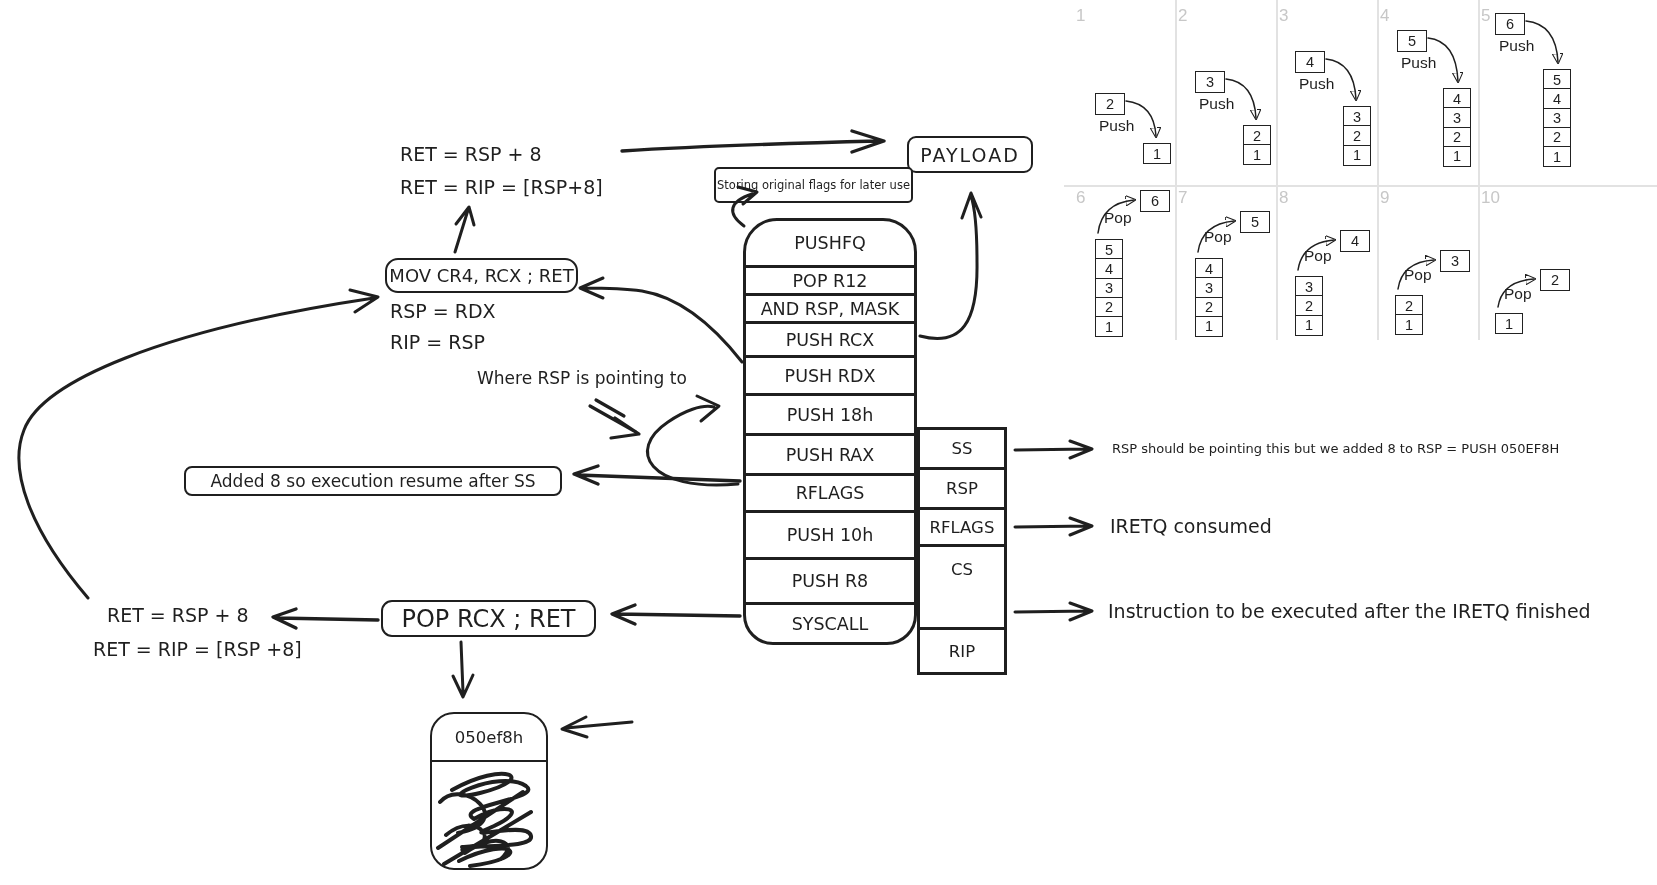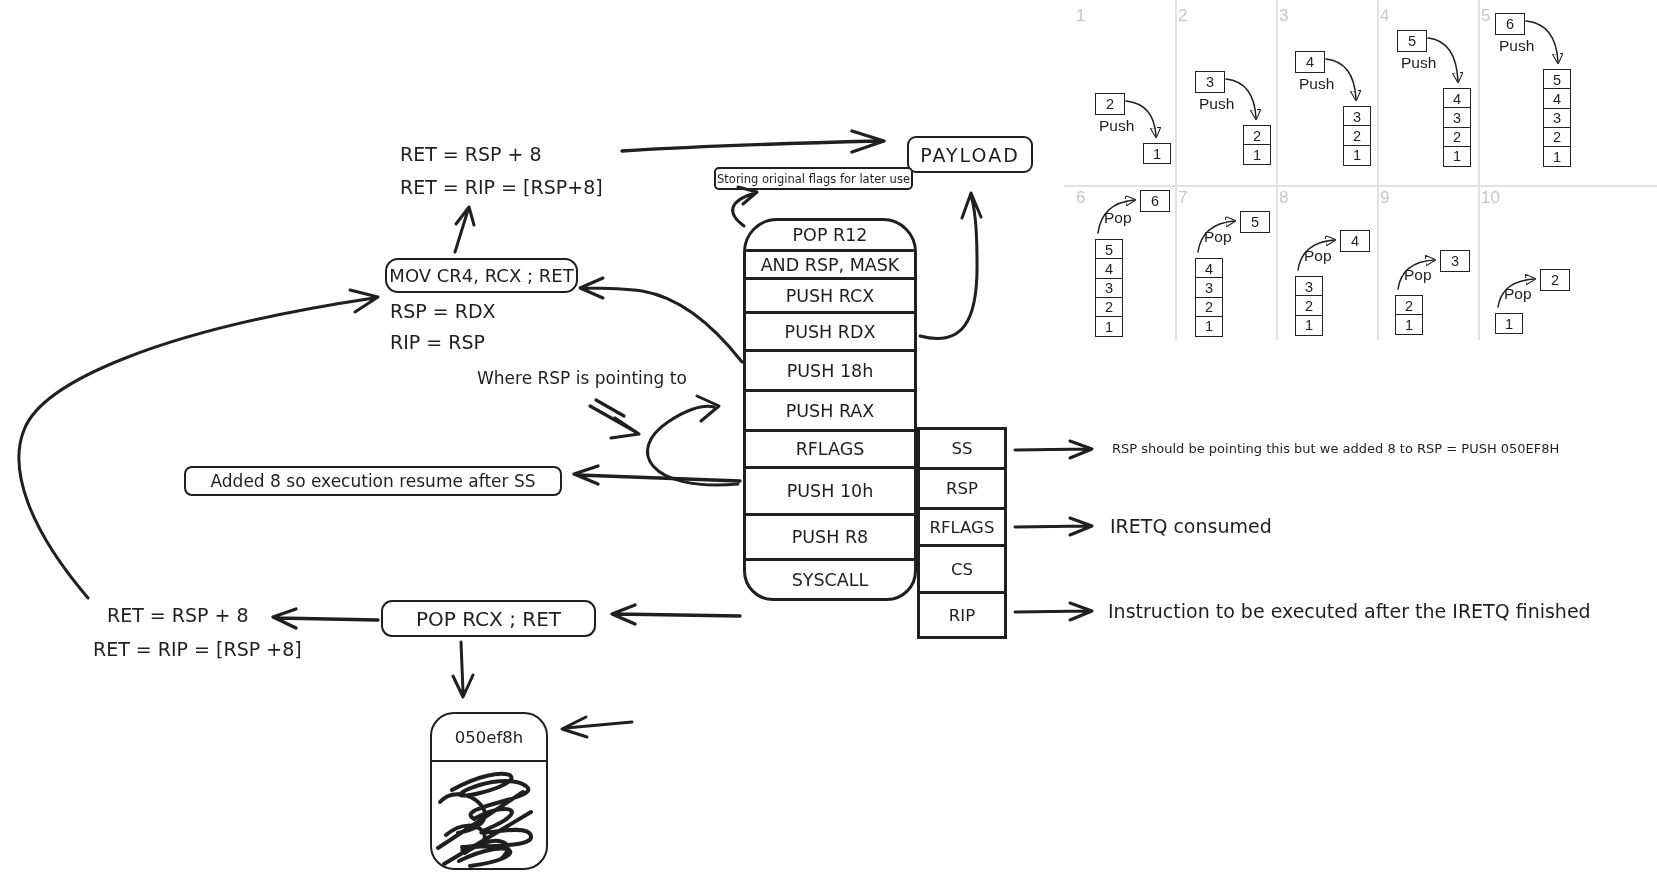--- a/index.html
+++ b/index.html
@@ -145,59 +145,60 @@
 
   <div class="abs hand" style="left:390px;top:296px;font-size:19px;line-height:31px;">
     <div>RSP = RDX</div>
     <div>RIP = RSP</div>
   </div>
 
   <div class="shape hand" style="left:907px;top:136px;width:126px;height:37px;border-radius:9px;font-size:19px;letter-spacing:2px;">
     <span>PAYLOAD</span>
   </div>
 
-  <div class="shape hand" style="left:714px;top:167px;width:199px;height:23px;border-width:2px;border-radius:5px;font-size:11.5px;">
+  <div class="shape hand" style="left:714px;top:167px;width:199px;height:36px;border-width:2px;border-radius:5px;font-size:11.5px;">
     <span>Storing original flags for later use</span>
   </div>
 
   <div class="stacktab hand">
+    <div class="srow" style="height:44px;">PUSHFQ</div>
     <div class="srow" style="height:28px;">POP R12</div>
     <div class="srow" style="height:28px;">AND RSP, MASK</div>
     <div class="srow" style="height:34px;">PUSH RCX</div>
     <div class="srow" style="height:38px;">PUSH RDX</div>
     <div class="srow" style="height:40px;">PUSH 18h</div>
     <div class="srow" style="height:40px;">PUSH RAX</div>
     <div class="srow" style="height:37px;">RFLAGS</div>
     <div class="srow" style="height:47px;">PUSH 10h</div>
     <div class="srow" style="height:45px;">PUSH R8</div>
     <div class="srow" style="height:40px;">SYSCALL</div>
   </div>
 
   <div class="framecol hand">
     <div class="frow" style="height:37px;">SS</div>
     <div class="frow" style="height:40px;">RSP</div>
     <div class="frow" style="height:37px;">RFLAGS</div>
     <div class="frow" style="height:47px;">CS</div>
-    <div class="frow" style="height:45px;">RIP</div>
+    <div class="frow" style="height:45px;margin-top:36px;">RIP</div>
   </div>
 
   <div class="abs hand" style="left:477px;top:368px;font-size:17px;">Where RSP is pointing to</div>
 
   <div class="shape hand" style="left:184px;top:466px;width:378px;height:30px;border-radius:8px;font-size:17px;">
     <span>Added 8 so execution resume after SS</span>
   </div>
 
   <div class="abs hand" style="left:1112px;top:441px;font-size:13px;">RSP should be pointing this but we added 8 to RSP = PUSH 050EF8H</div>
   <div class="abs hand" style="left:1110px;top:515px;font-size:19px;">IRETQ consumed</div>
   <div class="abs hand" style="left:1108px;top:600px;font-size:19px;">Instruction to be executed after the IRETQ finished</div>
 
   <div class="abs hand" style="left:107px;top:604px;font-size:19px;">RET = RSP + 8</div>
   <div class="abs hand" style="left:93px;top:638px;font-size:19px;">RET = RIP = [RSP +8]</div>
 
-  <div class="shape hand" style="left:381px;top:600px;width:215px;height:37px;border-radius:11px;font-size:20px;">
+  <div class="shape hand" style="left:381px;top:600px;width:215px;height:37px;border-radius:11px;font-size:24px;">
     <span>POP RCX ; RET</span>
   </div>
 
   <div class="shape" style="left:430px;top:712px;width:118px;height:158px;border-radius:24px;flex-direction:column;justify-content:flex-start;">
     <div class="hand" style="height:48px;display:flex;align-items:center;justify-content:center;font-size:16.5px;width:100%;border-bottom:2.6px solid #1f1f1f;box-sizing:border-box;">050ef8h</div>
   </div>
 
 
   <svg class="overlay" width="1657" height="885" viewBox="0 0 1657 885">
     <defs>

